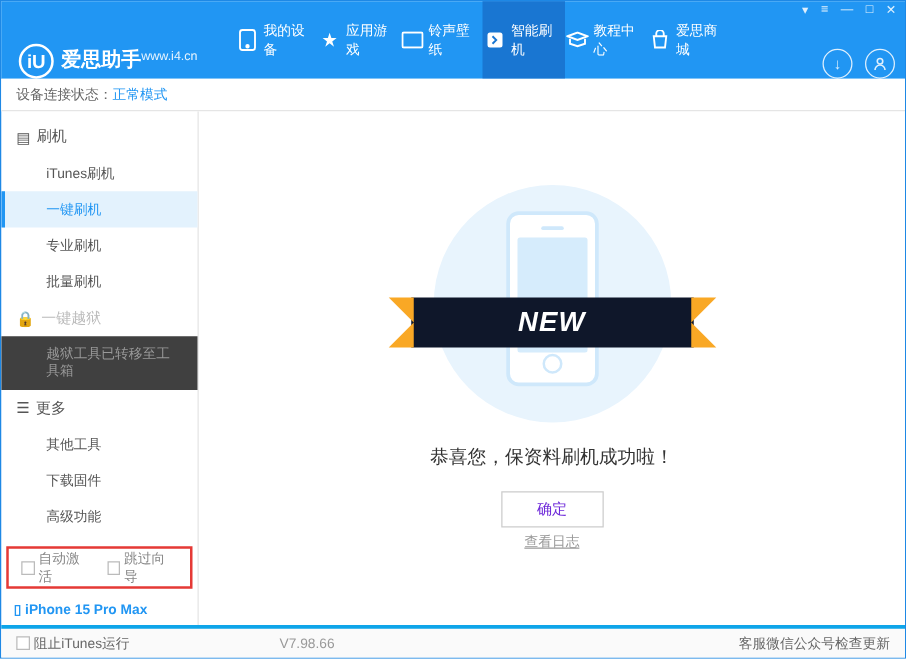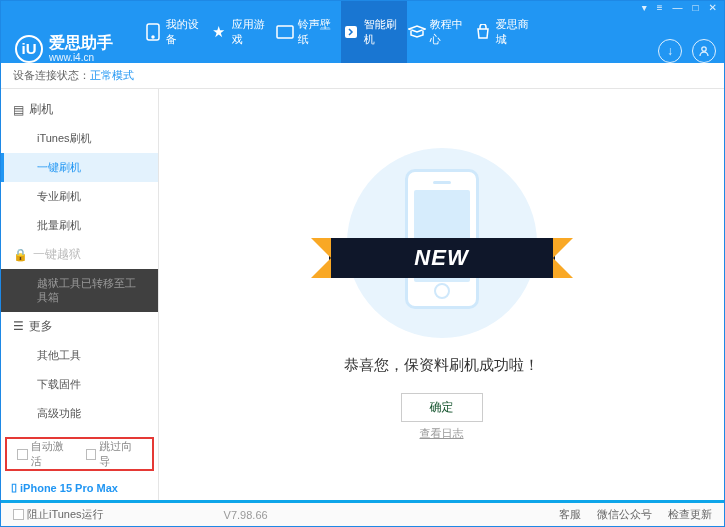--- a/index.html
+++ b/index.html
@@ -3,21 +3,21 @@
 <meta charset="utf-8">
 <style>
 * { margin: 0; padding: 0; box-sizing: border-box; font-family: "Microsoft YaHei", Arial, sans-serif; }
 body { background: #f0f0f0; width: 725px; height: 527px; overflow: hidden; }
 .app { width: 725px; height: 527px; background: #fff; border: 1px solid #1e88e5; display: flex; flex-direction: column; }
 
 
 .header { background: #2196f3; height: 62px; display: flex; align-items: flex-end; padding: 0 8px 0 14px; color: #fff; }
 .logo-wrap { display: flex; align-items: center; margin-right: 30px; }
 .logo-icon { width: 28px; height: 28px; border: 2px solid #fff; border-radius: 50%; display: flex; align-items: center; justify-content: center; font-weight: bold; font-size: 15px; margin-right: 6px; }
-.logo-text { display: flex; flex-direction: column; line-height: 1.1; }
+.logo-text { display: flex; flex-direction: row; line-height: 1.1; }
 .logo-name { font-size: 16px; font-weight: bold; }
 .logo-url { font-size: 10px; opacity: 0.9; }
 .nav { display: flex; flex: 1; height: 100%; }
 .nav-item { width: 66px; display: flex; flex-direction: row; align-items: center; justify-content: center; font-size: 11px; cursor: pointer; height: 100%; gap: 3px; }
 .nav-item.active { background: #1976d2; }
 .nav-icon { width: 20px; height: 18px; display: flex; align-items: center; justify-content: center; }
 .win-controls { position: absolute; top: 2px; right: 6px; display: flex; gap: 6px; font-size: 10px; color: #fff; opacity: 0.85; }
 .win-controls span { cursor: pointer; padding: 0 2px; }
 .header-right { display: flex; gap: 10px; margin-left: 8px; }
 .circle-btn { width: 24px; height: 24px; border: 1.5px solid #fff; border-radius: 50%; display: flex; align-items: center; justify-content: center; opacity: 0.85; cursor: pointer; font-size: 12px; }
@@ -47,26 +47,26 @@
 .ill-circle { position: absolute; inset: 0; border-radius: 50%; background: #e8f4fd; }
 .ill-phone { position: absolute; left: 50%; top: 48%; transform: translate(-50%, -50%); width: 74px; height: 140px; background: #fff; border-radius: 10px; border: 3px solid #cfe8fb; }
 .ill-phone::before { content: ""; position: absolute; top: 9px; left: 50%; transform: translateX(-50%); width: 18px; height: 3px; background: #cfe8fb; border-radius: 2px; }
 .ill-phone::after { content: ""; position: absolute; bottom: 7px; left: 50%; transform: translateX(-50%); width: 12px; height: 12px; border: 2px solid #cfe8fb; border-radius: 50%; }
 .ill-screen { position: absolute; top: 18px; left: 6px; right: 6px; bottom: 24px; background: #d6ecfc; border-radius: 2px; }
 .ill-banner { position: absolute; left: -18px; right: -18px; top: 58%; height: 40px; background: #0f172a; transform: translateY(-50%); display: flex; align-items: center; justify-content: center; color: #fff; font-weight: 900; font-size: 22px; font-style: italic; letter-spacing: 1px; }
 .ill-banner::before, .ill-banner::after { content: ""; position: absolute; top: 0; width: 0; height: 0; border: 20px solid #f9a825; }
 .ill-banner::before { left: -18px; border-left-color: transparent; border-right-width: 0; }
 .ill-banner::after { right: -18px; border-right-color: transparent; border-left-width: 0; }
 .success-text { font-size: 15px; color: #333; margin-bottom: 18px; }
-.ok-btn { border: 1px solid #ccc; background: #fff; padding: 5px 28px; font-size: 12px; color: #14532d; cursor: pointer; margin-bottom: 4px; }
+.ok-btn { border: 1px solid #ccc; background: #fff; padding: 5px 28px; font-size: 12px; color: #6d28d9; cursor: pointer; margin-bottom: 4px; }
 .view-log { font-size: 11px; color: #999; text-decoration: underline; cursor: pointer; }
 
 
 .footer { height: 26px; border-top: 3px solid #0ea5e9; display: flex; align-items: center; padding: 0 12px; font-size: 11px; color: #666; background: #fafafa; }
-.footer .right { margin-left: auto; display: flex; gap: 16px; }
+.footer .right { margin-left: auto; display: flex; }
 .footer .ver { margin-left: 120px; color: #999; }
 </style>
 </head>
 <body>
 
 <div class="app">
   <div class="win-controls">
     <span>▾</span>
     <span>≡</span>
     <span>—</span>

